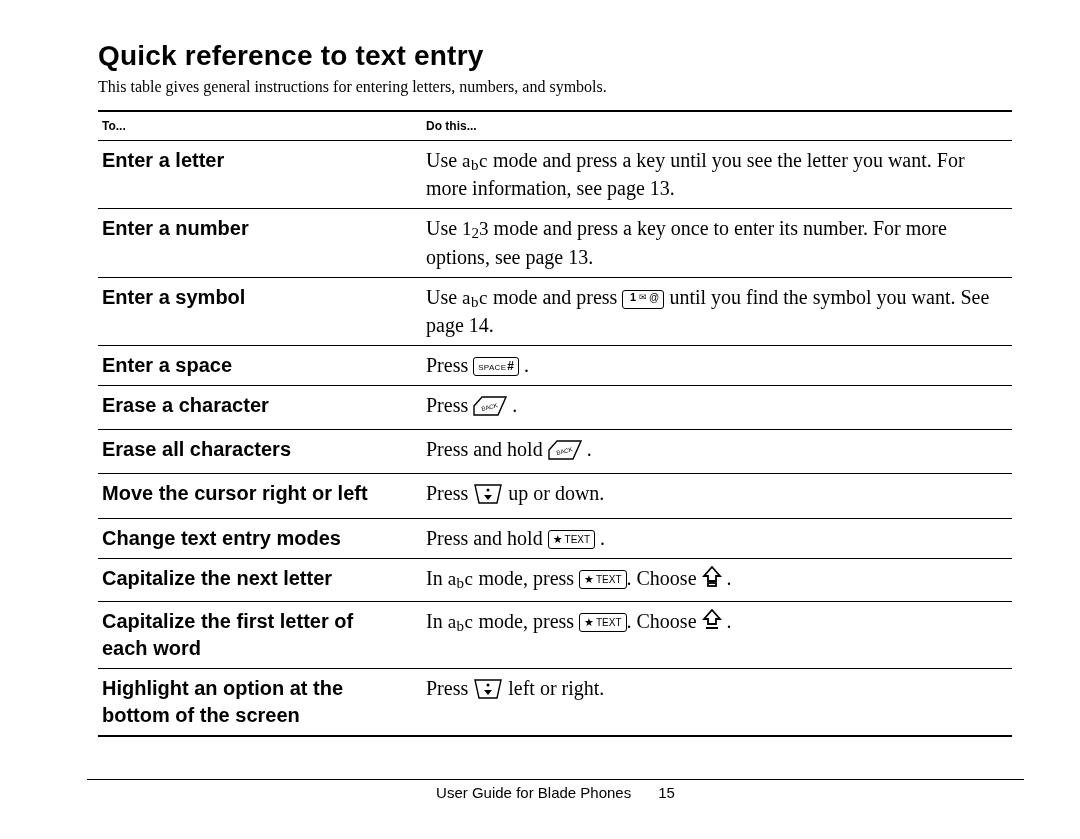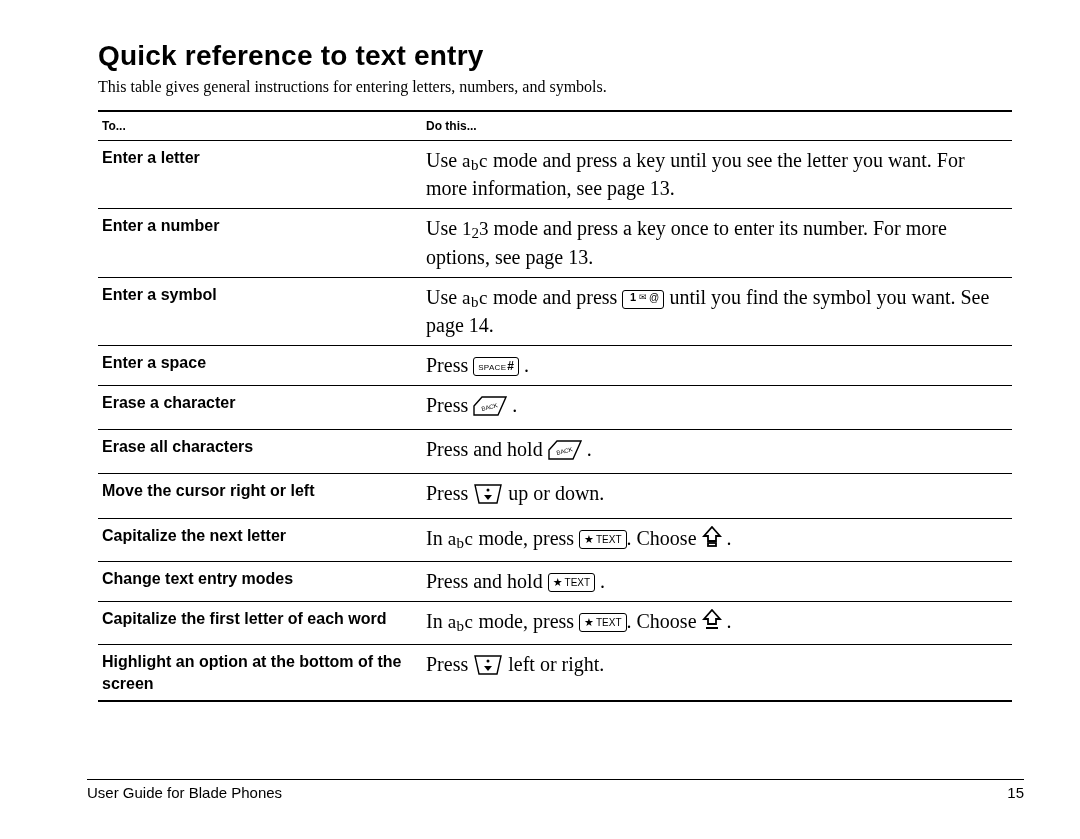--- a/index.html
+++ b/index.html
@@ -41,21 +41,21 @@
   }
   tr:first-child th{border-top:none;}
   th{
     font-family:Arial,Helvetica,sans-serif;
     font-weight:bold;
     font-size:12px;
   }
   td.to{
     font-family:Arial,Helvetica,sans-serif;
     font-weight:bold;
-    font-size:16px;
+    font-size:20px;
     width:300px;
     padding-right:20px;
   }
   td.do{
     font-family:"Times New Roman",Times,serif;
     font-size:20px;
   }
   .abc{
     font-family:"Times New Roman",Times,serif;
     font-size:19px;
@@ -118,21 +118,21 @@
   .footer{
     position:absolute;
     left:87px;
     right:56px;
     bottom:38px;
     border-top:1px solid #000;
     padding-top:4px;
     font-family:Arial,Helvetica,sans-serif;
     font-size:15px;
     display:flex;
-    justify-content:space-between;
+    justify-content:center;
     gap:27px;
   }
 </style>
 </head>
 <body>
 
 <div class="page">
   <h1>Quick reference to text entry</h1>
   <p class="intro">This table gives general instructions for entering letters, numbers, and symbols.</p>
 
@@ -200,33 +200,33 @@
       <td class="do">
         <span>Press </span><span class="navkey"><svg width="30" height="22" viewBox="0 0 30 22">
                 <polygon points="2,2 28,2 24,20 6,20" fill="#fff" stroke="#000" stroke-width="1.4"></polygon>
                 <circle cx="15" cy="7" r="1.5" fill="#000"></circle>
                 <polygon points="15,17 11,12 19,12" fill="#000"></polygon>
               </svg></span><span> up or down.</span>
       </td>
     </tr>
 
     <tr>
+      <td class="to">Change text entry modes</td>
+      <td class="do">
+        <span>Press and hold </span><span class="key star">TEXT</span><span> .</span>
+      </td>
+    </tr>
+
+    <tr>
       <td class="to">Capitalize the next letter</td>
       <td class="do">
         <span>In </span><span class="abc">a<span class="sub">b</span>c</span><span> mode, press </span><span class="key star">TEXT</span><span>. Choose </span><span class="capicon"><svg width="20" height="22" viewBox="0 0 20 22">
                 <polygon points="10,1 18,10 14,10 14,15 6,15 6,10 2,10" fill="none" stroke="#000" stroke-width="1.8"></polygon>
                 <rect x="6" y="17" width="8" height="3" fill="none" stroke="#000" stroke-width="1.8"></rect>
               </svg></span><span> .</span>
-      </td>
-    </tr>
-
-    <tr>
-      <td class="to">Change text entry modes</td>
-      <td class="do">
-        <span>Press and hold </span><span class="key star">TEXT</span><span> .</span>
       </td>
     </tr>
 
 
     <tr>
       <td class="to">Capitalize the first letter of each word</td>
       <td class="do">
         <span>In </span><span class="abc">a<span class="sub">b</span>c</span><span> mode, press </span><span class="key star">TEXT</span><span>. Choose </span><span class="capicon"><svg width="20" height="22" viewBox="0 0 20 22">
                 <polygon points="10,1 18,10 14,10 14,15 6,15 6,10 2,10" fill="none" stroke="#000" stroke-width="1.8"></polygon>
                 <line x1="4" y1="19" x2="16" y2="19" stroke="#000" stroke-width="2"></line>

